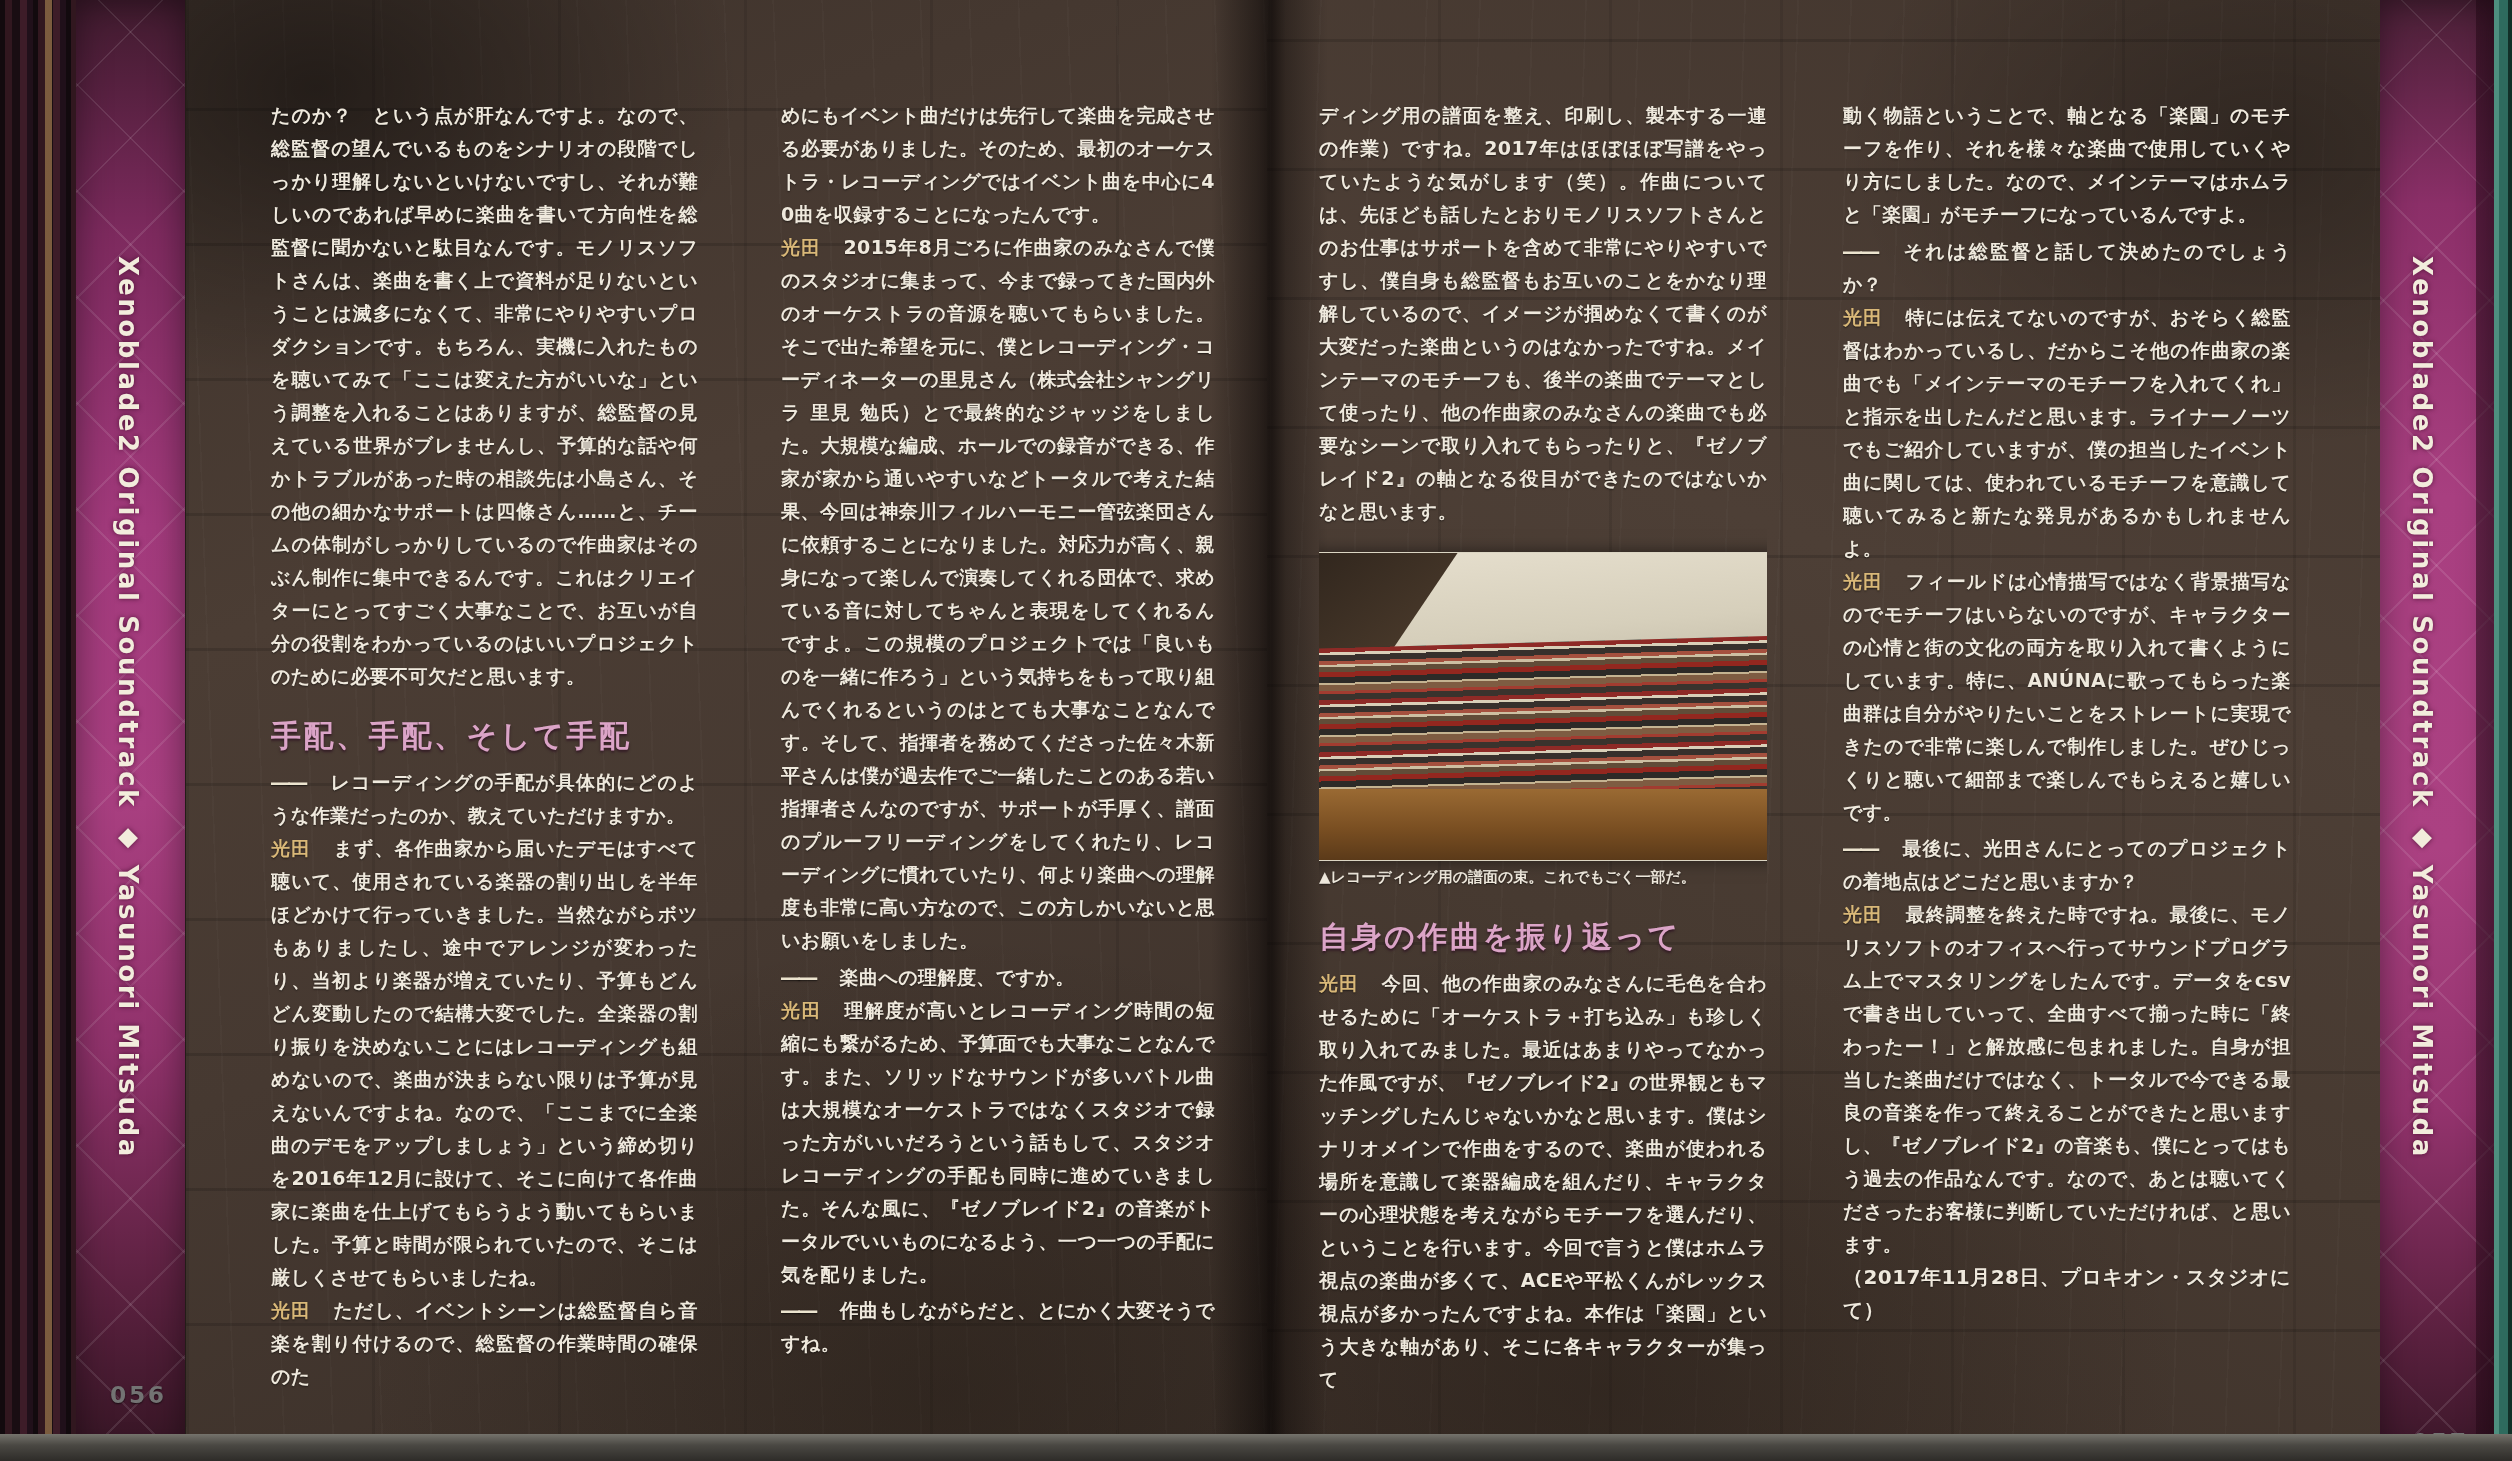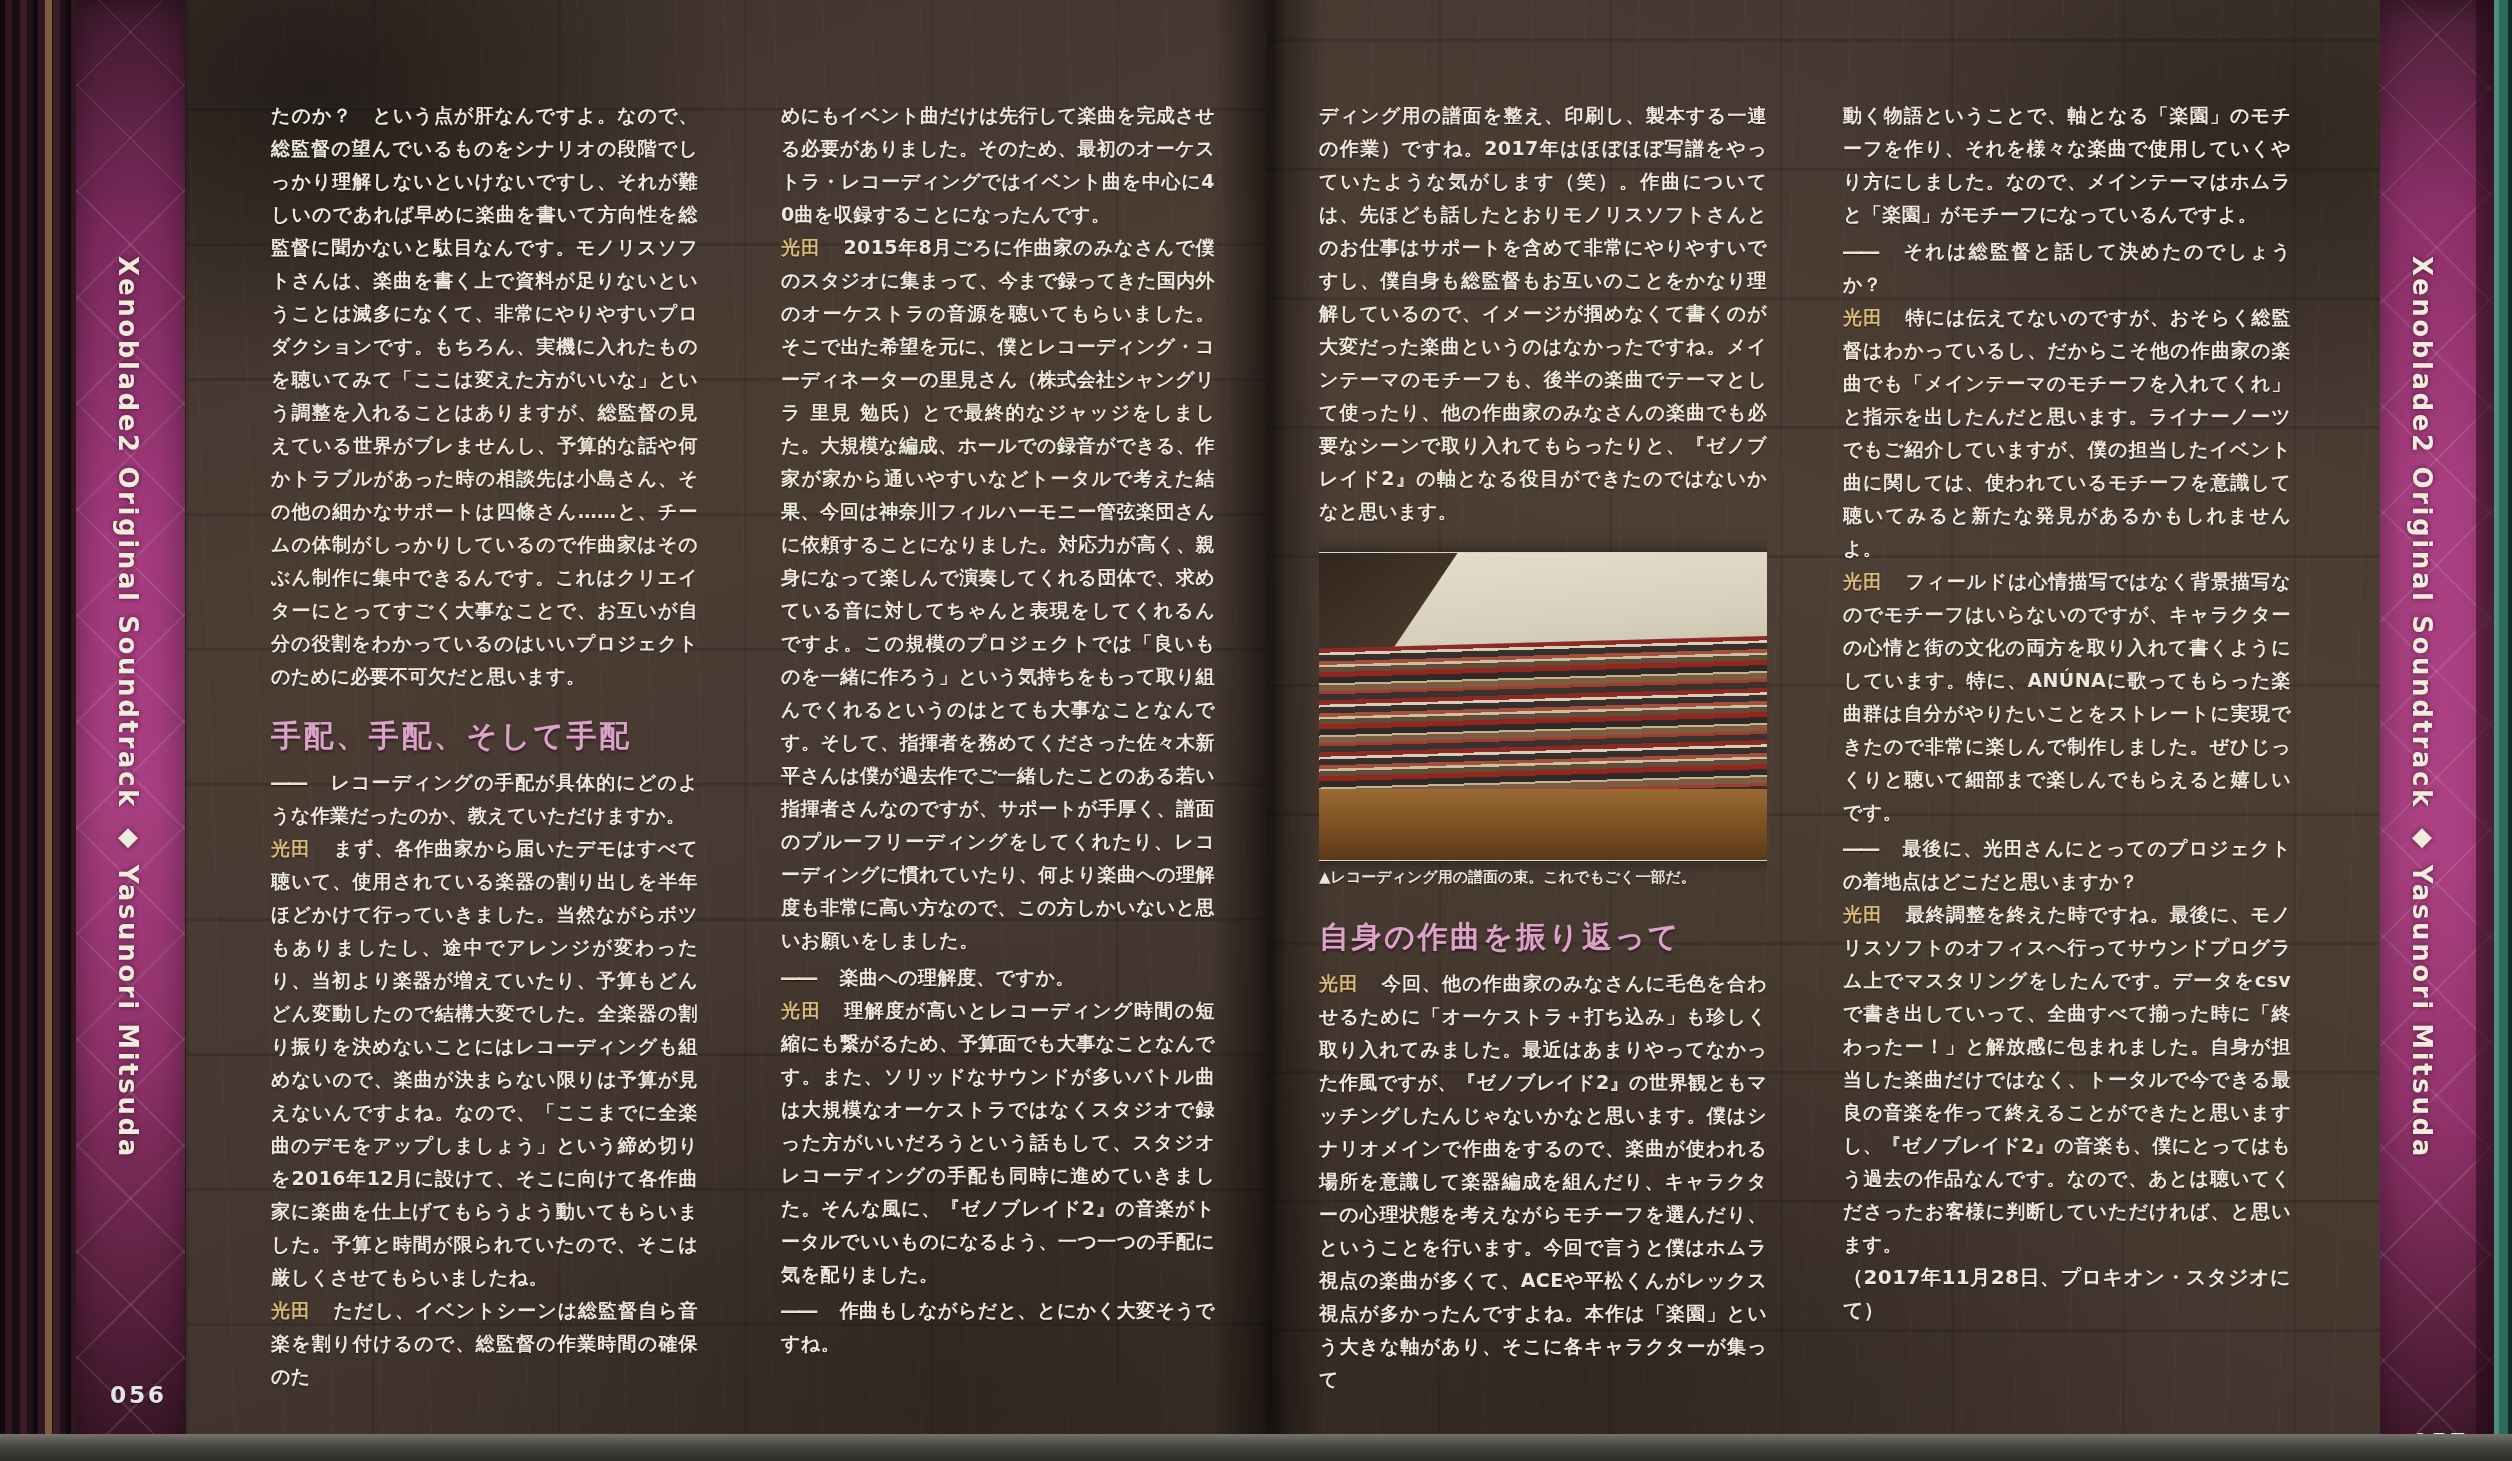--- a/index.html
+++ b/index.html
@@ -63,21 +63,21 @@
   }
   .spine-text{
     position:absolute;width:40px;display:flex;align-items:center;justify-content:center;
     writing-mode:vertical-rl;
     color:#f2ecdc;font-size:26px;font-weight:700;letter-spacing:2.6px;
     text-shadow:0 0 5.2px rgba(60,10,40,.8);white-space:nowrap;
   }
   #spine-text-left{left:108px;top:395px;height:625px;}
   #spine-text-right{left:2402px;top:395px;height:625px;}
   .page-num{
-    position:absolute;color:#e5e5e5;font-size:23.4px;font-weight:700;letter-spacing:2.6px;
+    position:absolute;color:#737373;font-size:23.4px;font-weight:700;letter-spacing:2.6px;
     text-shadow:0 0.9px 1.7px rgba(0,0,0,.6);
   }
   #page-num-left{left:110px;top:1381px;}
   #page-num-right{left:2412px;top:1428px;}
   
   #bottom-strip{
     position:absolute;left:0;top:1434px;width:2512px;height:28px;
     background:linear-gradient(180deg,#75736c 0%,#4a4843 40%,#2c2a27 100%);
   }
   

